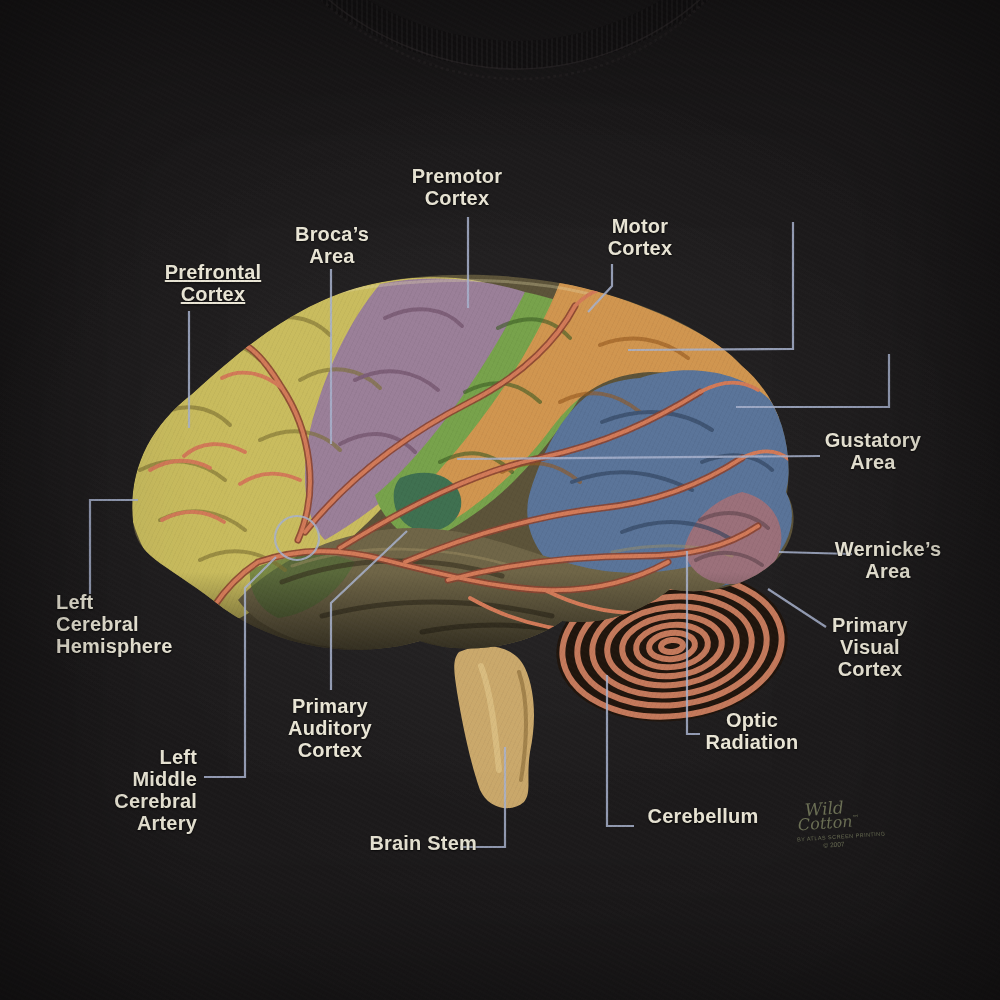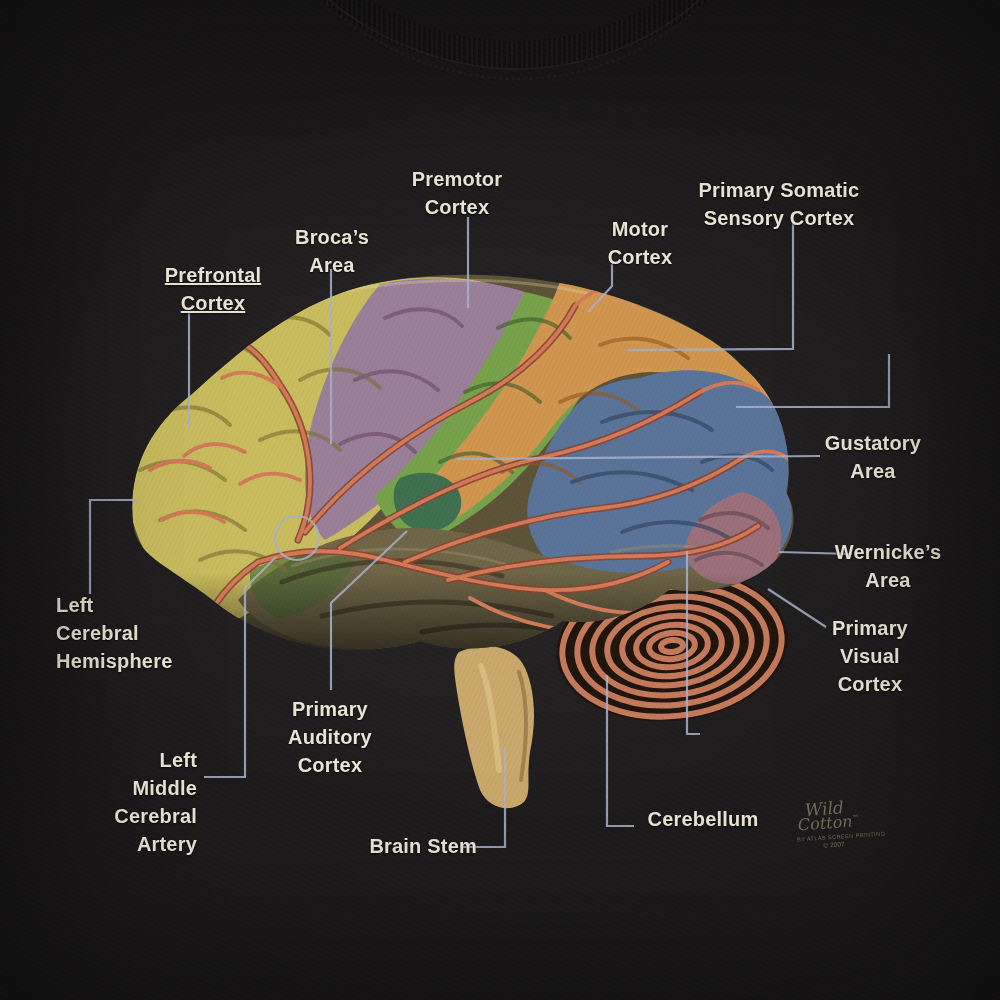--- a/index.html
+++ b/index.html
@@ -14,21 +14,21 @@
   .grain{
     position:absolute;inset:0;pointer-events:none;opacity:.6;
     background:
       repeating-linear-gradient(27deg, rgba(255,255,255,0.016) 0 2px, transparent 2px 5px),
       repeating-linear-gradient(115deg, rgba(0,0,0,0.05) 0 1px, transparent 1px 4px);
   }
   .vignette{position:absolute;inset:0;pointer-events:none;box-shadow:inset 0 0 190px rgba(0,0,0,0.55);}
   svg.art{position:absolute;left:0;top:0;width:1000px;height:1000px;}
   .label{
     position:absolute;color:var(--c-label_text,#eae6d6);
-    font-weight:bold;font-size:20px;line-height:28px;text-align:center;
+    font-weight:bold;font-size:20px;line-height:22px;text-align:center;
     white-space:pre-line;letter-spacing:.2px;
     text-shadow:0 1px 2px rgba(0,0,0,.65), 0 0 1px rgba(0,0,0,.5);
   }
   .label.align-left{text-align:left;}
   .label.align-right{text-align:right;}
   .brand{
     position:absolute;left:792px;top:799px;width:110px;color:var(--c-brand_text,#6e7257);
     transform:rotate(-4deg);line-height:1.05;
   }
   .brand .b1{font-family:"DejaVu Serif","Liberation Serif",serif;font-style:italic;font-size:17px;margin-left:14px;}
@@ -231,29 +231,29 @@
 Cerebral
 Artery</div>
   <div class="label" style="left:123px; top:261px; width:180px;text-decoration:underline;">Prefrontal
 Cortex</div>
   <div class="label" style="left:252px; top:223px; width:160px;">Broca’s
 Area</div>
   <div class="label" style="left:377px; top:165px; width:160px;">Premotor
 Cortex</div>
   <div class="label" style="left:560px; top:215px; width:160px;">Motor
 Cortex</div>
-  <div class="label" style="left:679px; top:176px; width:200px;">Primary Somatic
-Sensory Cortex</div>
   <div class="label" style="left:793px; top:429px; width:160px;">Gustatory
 Area</div>
   <div class="label" style="left:808px; top:538px; width:160px;text-align:center;">Wernicke’s
 Area</div>
   <div class="label" style="left:790px; top:614px; width:160px;">Primary
 Visual
 Cortex</div>
+  <div class="label" style="left:672px; top:709px; width:160px;">Optic
+Radiation</div>
   <div class="label" style="left:623px; top:805px; width:160px;">Cerebellum</div>
   <div class="label" style="left:317px; top:832px; width:160px;text-align:right;">Brain Stem</div>
   <div class="label" style="left:250px; top:695px; width:160px;">Primary
 Auditory
 Cortex</div>
 
   <div class="brand">
     <div class="b1">Wild</div>
     <div class="b2"><span>Cotton</span><span class="tm">™</span></div>
     <div class="b3">BY ATLAS SCREEN PRINTING</div>

